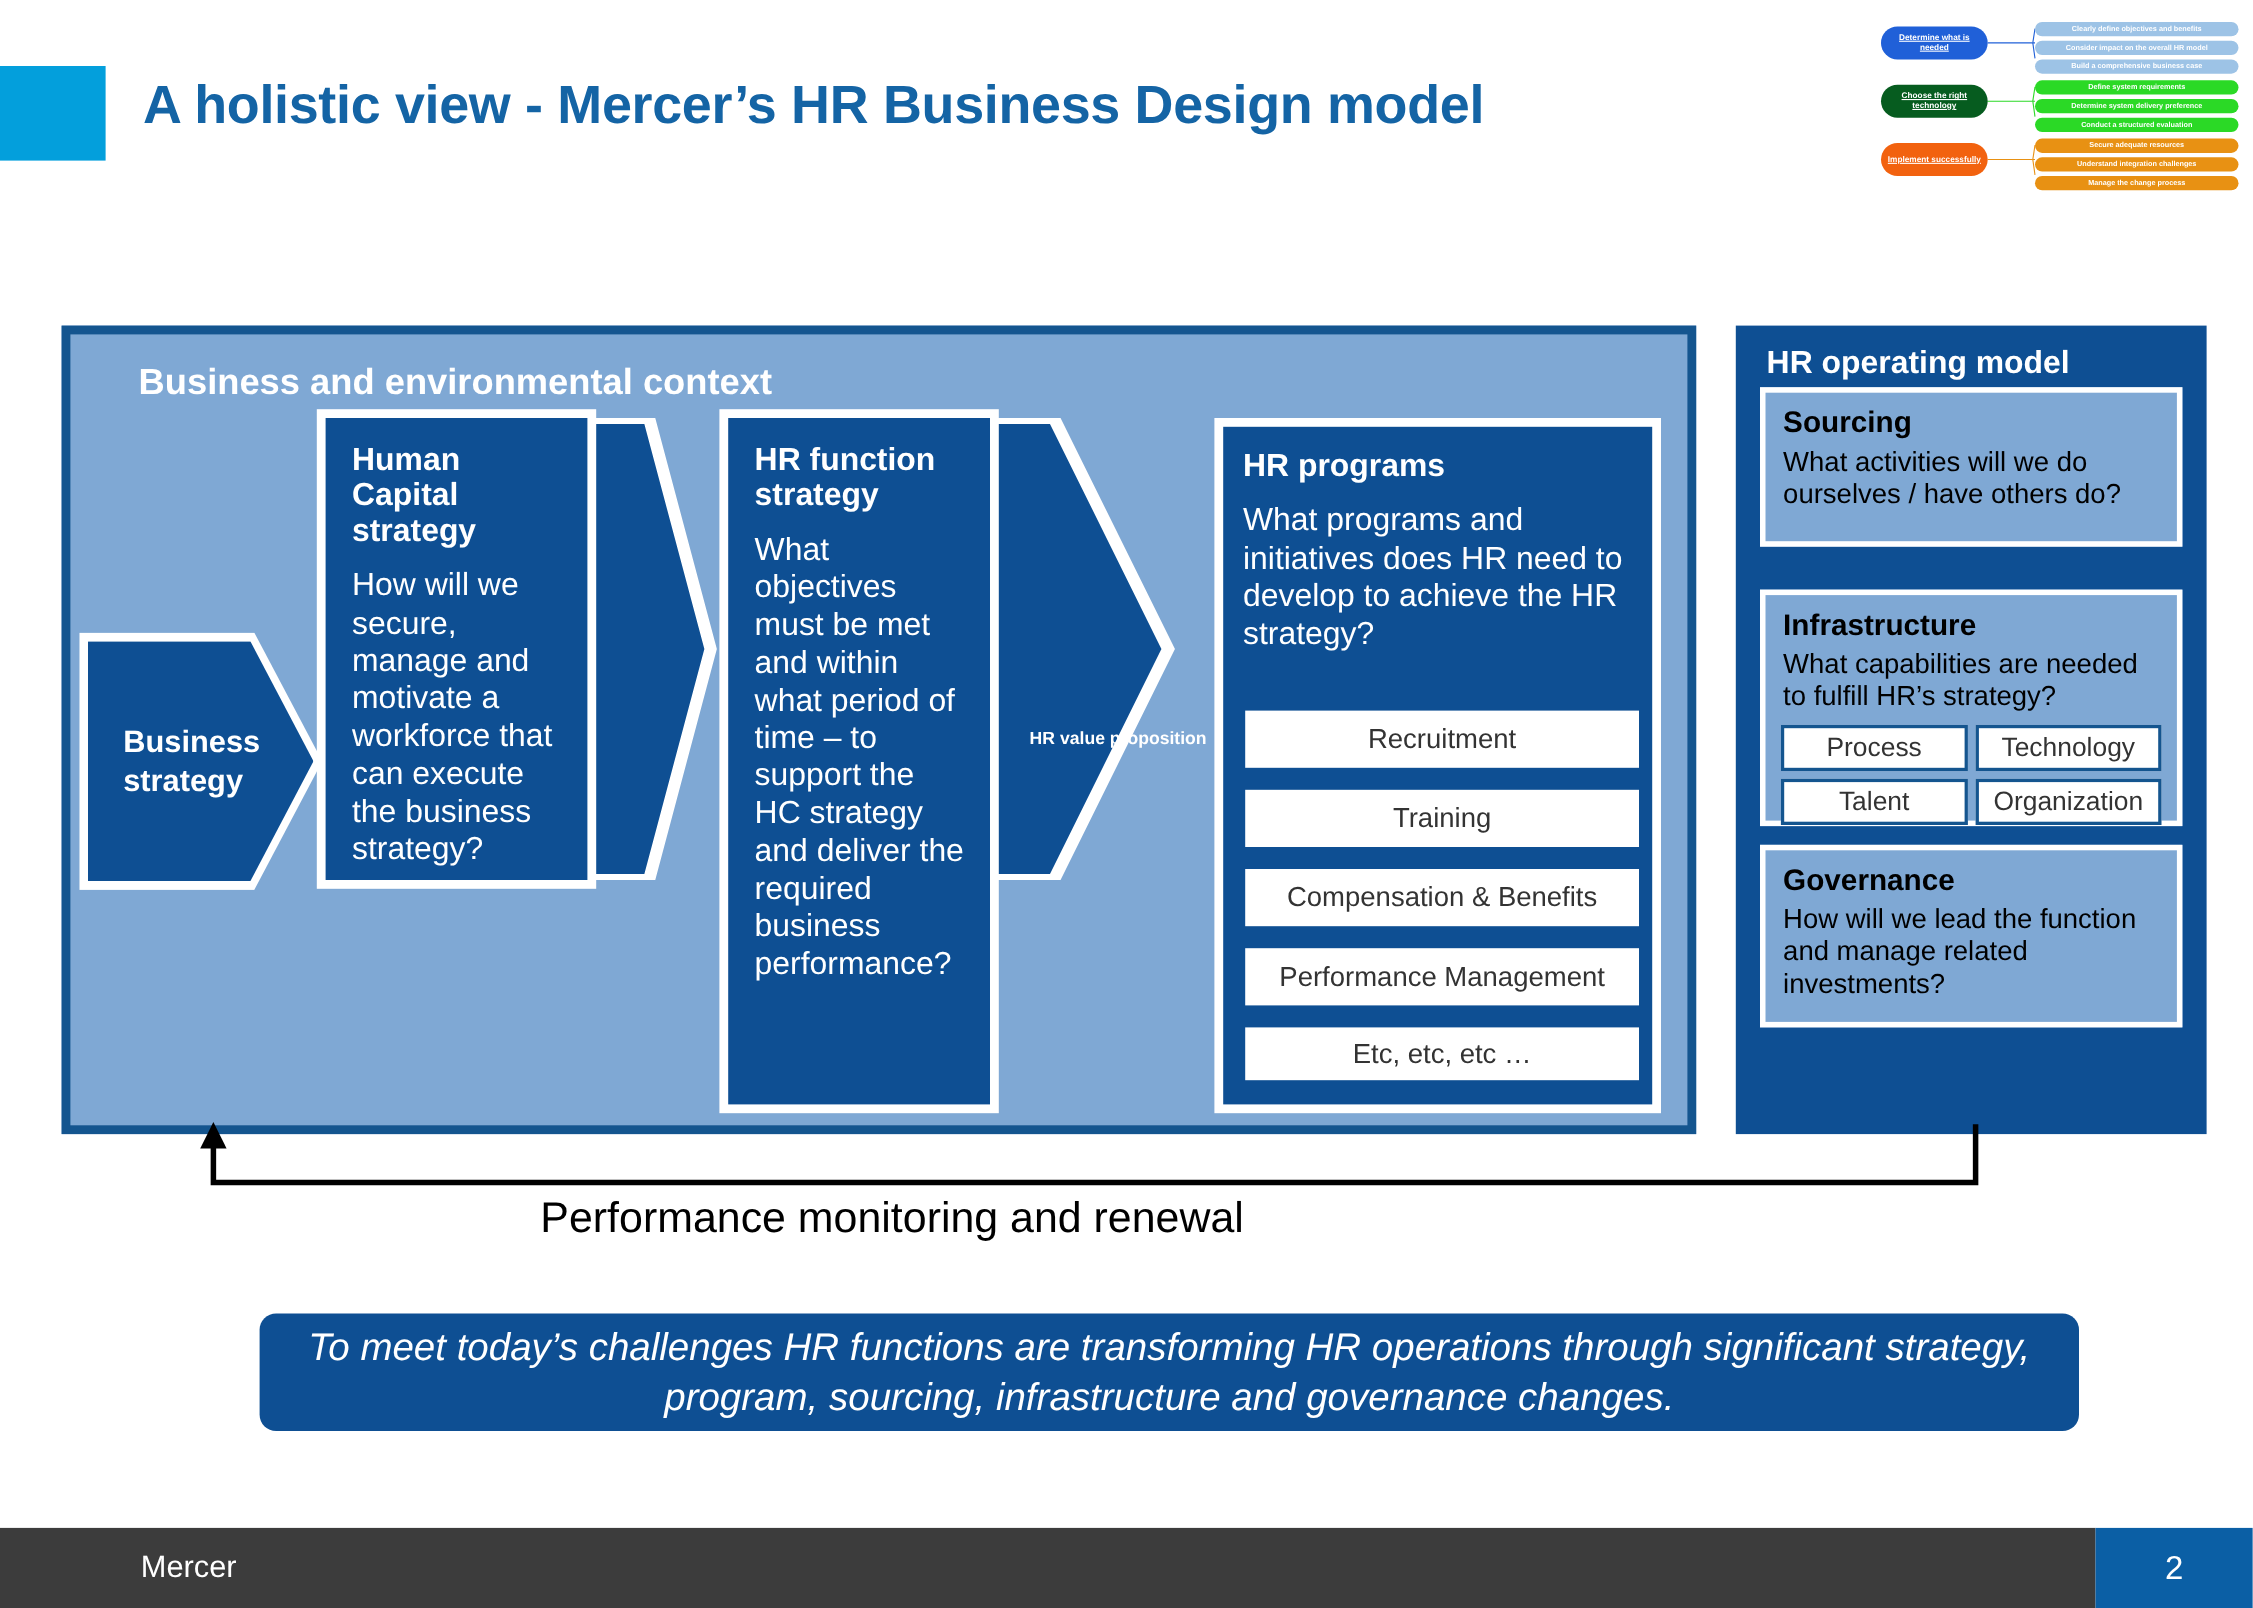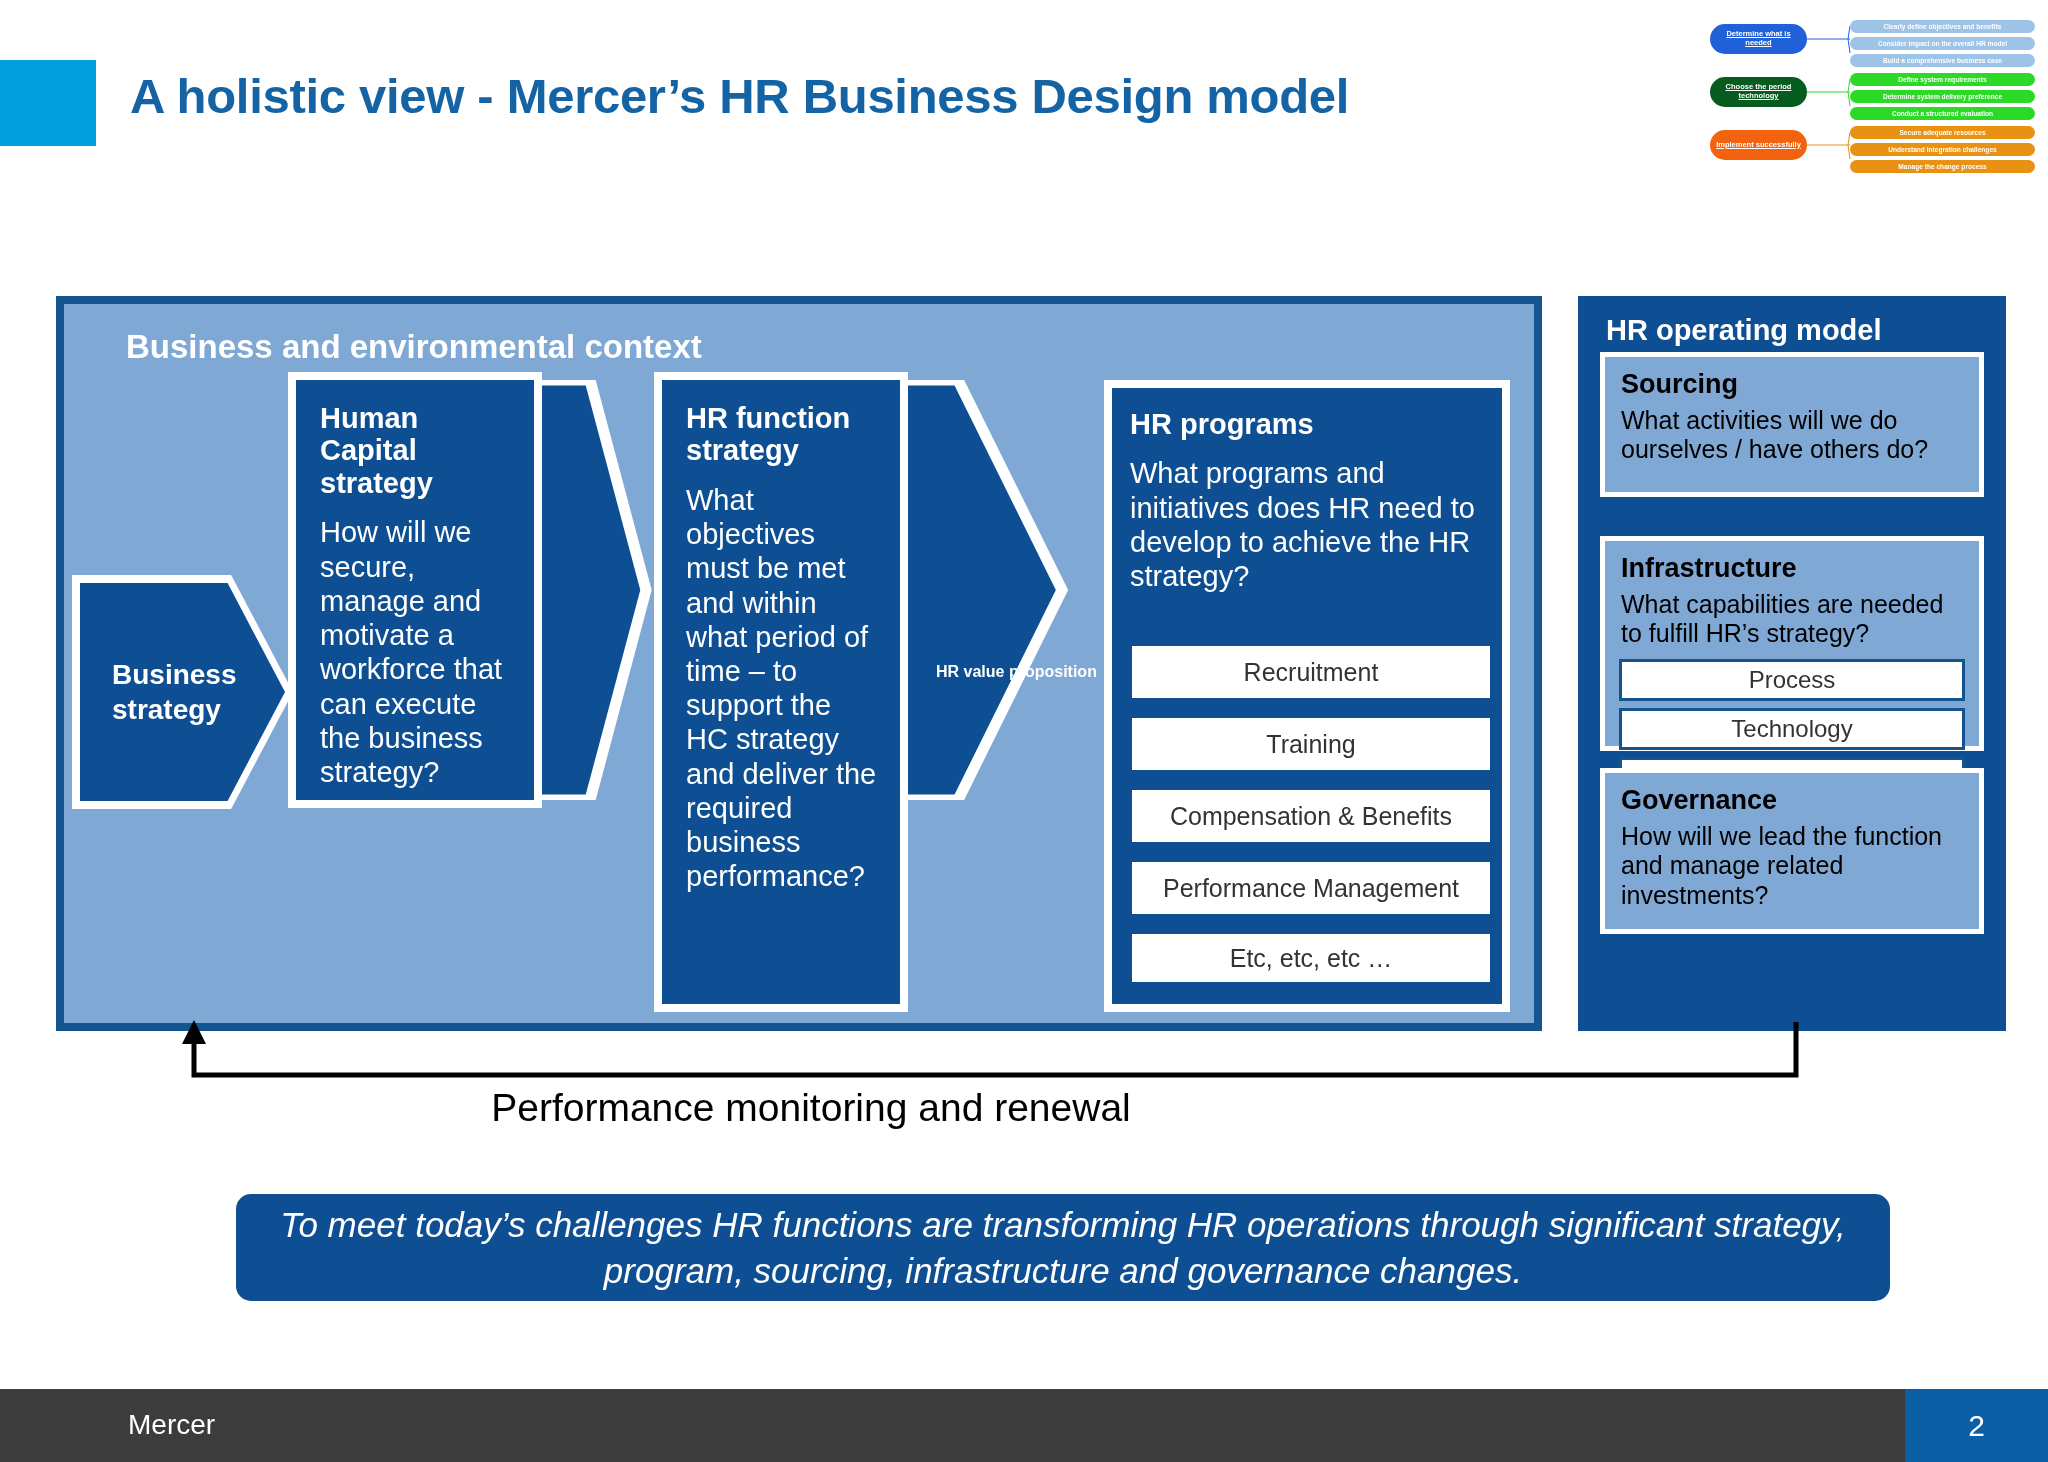--- a/index.html
+++ b/index.html
@@ -200,21 +200,21 @@
   .op-card p {
     margin: 0;
     font-size: 25px;
     line-height: 1.17;
   }
   .infra-grid {
     position: absolute;
     left: 14px;
     right: 14px;
     display: grid;
-    grid-template-columns: 1fr;
+    grid-template-columns: 1fr 1fr;
     gap: 7px;
   }
   .infra-cell {
     background: #ffffff;
     border: 3px solid #14558F;
     box-sizing: border-box;
     height: 42px;
     display: flex;
     align-items: center;
     justify-content: center;
@@ -311,21 +311,21 @@
   </svg>
 
   <div class="thumb-row" style="top:0px;">
     <div class="thumb-left" style="background:#2060D8;">Determine what is needed</div>
     <div class="thumb-right" style="top:4px;background:#9DC3E6;">Clearly define objectives and benefits</div>
     <div class="thumb-right" style="top:21px;background:#9DC3E6;">Consider impact on the overall HR model</div>
     <div class="thumb-right" style="top:38px;background:#9DC3E6;">Build a comprehensive business case</div>
   </div>
 
   <div class="thumb-row" style="top:53px;">
-    <div class="thumb-left" style="background:#065C1F;">Choose the period technology</div>
+    <div class="thumb-left" style="background:#065C1F;">Choose the right technology</div>
     <div class="thumb-right" style="top:4px;background:#2BD926;">Define system requirements</div>
     <div class="thumb-right" style="top:21px;background:#2BD926;">Determine system delivery preference</div>
     <div class="thumb-right" style="top:38px;background:#2BD926;">Conduct a structured evaluation</div>
   </div>
 
   <div class="thumb-row" style="top:106px;">
     <div class="thumb-left" style="background:#F2620F;">Implement successfully</div>
     <div class="thumb-right" style="top:4px;background:#E89113;">Secure adequate resources</div>
     <div class="thumb-right" style="top:21px;background:#E89113;">Understand integration challenges</div>
     <div class="thumb-right" style="top:38px;background:#E89113;">Manage the change process</div>

